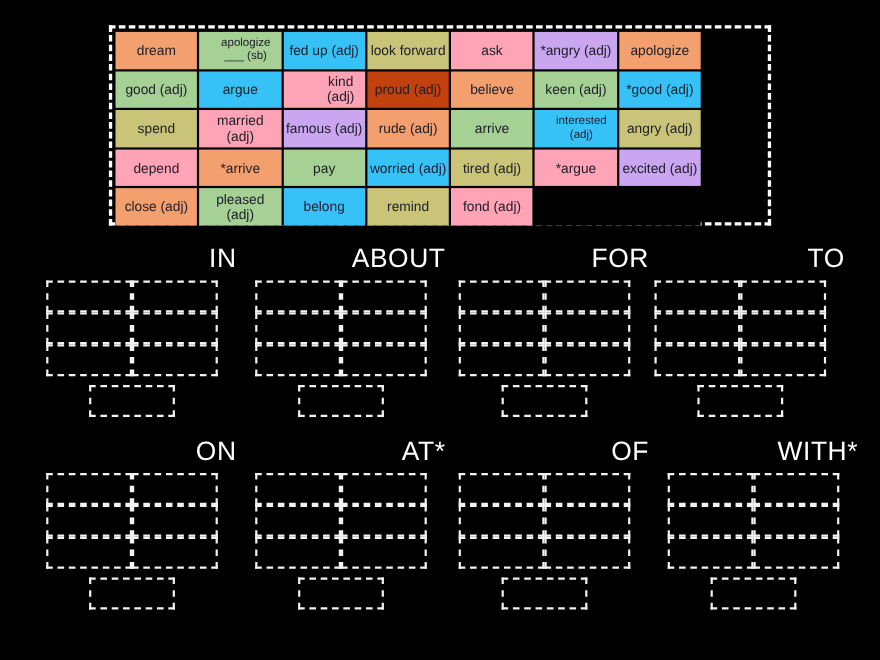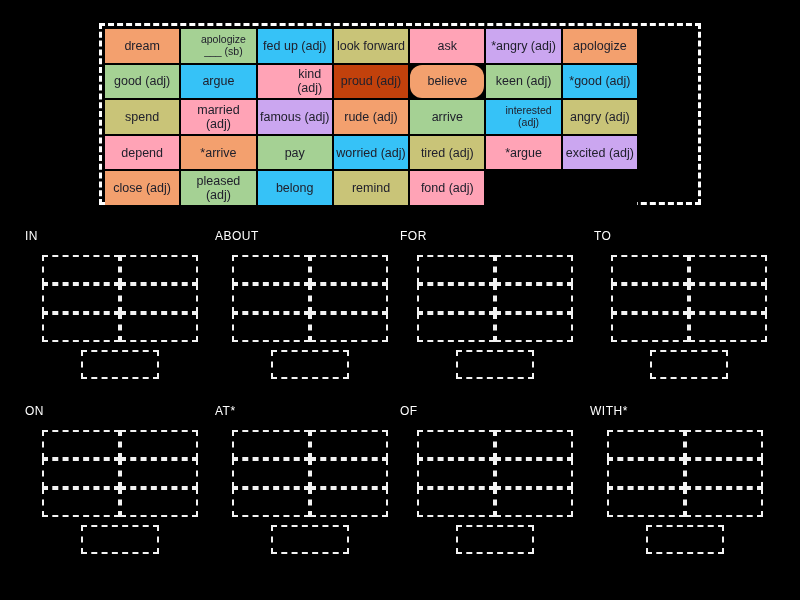--- a/index.html
+++ b/index.html
@@ -59,22 +59,22 @@
     padding-left: 12px;
   }
 
   
   .group {
     position: absolute;
     width: 190px;
   }
   .group-label {
     color: #ffffff;
-    font-size: 12px;
-    text-align: left;
+    font-size: 24px;
+    text-align: right;
     letter-spacing: 0.5px;
     height: 26px;
     line-height: 26px;
     margin-bottom: 6px;
     white-space: nowrap;
   }
   .slot-grid {
     display: grid;
     grid-template-columns: 78px 78px;
     grid-template-rows: 29px 29px 29px;
@@ -109,21 +109,21 @@
       <div class="word-cell small" style="background: rgb(165, 209, 148);">apologize ___ (sb)</div>
       <div class="word-cell" style="background: rgb(54, 194, 247);">fed up (adj)</div>
       <div class="word-cell" style="background: rgb(201, 196, 120);">look forward</div>
       <div class="word-cell" style="background: rgb(255, 163, 182);">ask</div>
       <div class="word-cell" style="background: rgb(203, 166, 240);">*angry (adj)</div>
       <div class="word-cell" style="background: rgb(243, 160, 110);">apologize</div>
       <div class="word-cell" style="background: rgb(165, 209, 148);">good (adj)</div>
       <div class="word-cell" style="background: rgb(54, 194, 247);">argue</div>
       <div class="word-cell" style="background: rgb(255, 163, 182); padding-left: 32px;">kind (adj)</div>
       <div class="word-cell" style="background: #c2410c;">proud (adj)</div>
-      <div class="word-cell" style="background: rgb(243, 160, 110); border-radius: 12px;">believe</div>
+      <div class="word-cell" style="background: rgb(243, 160, 110);">believe</div>
       <div class="word-cell" style="background: rgb(165, 209, 148);">keen (adj)</div>
       <div class="word-cell" style="background: rgb(54, 194, 247);">*good (adj)</div>
       <div class="word-cell" style="background: rgb(201, 196, 120);">spend</div>
       <div class="word-cell" style="background: rgb(255, 163, 182);">married (adj)</div>
       <div class="word-cell" style="background: rgb(203, 166, 240);">famous (adj)</div>
       <div class="word-cell" style="background: rgb(243, 160, 110);">rude (adj)</div>
       <div class="word-cell" style="background: rgb(165, 209, 148);">arrive</div>
       <div class="word-cell small" style="background: rgb(54, 194, 247);">interested (adj)</div>
       <div class="word-cell" style="background: rgb(201, 196, 120);">angry (adj)</div>
       <div class="word-cell" style="background: rgb(255, 163, 182);">depend</div>
@@ -177,21 +177,21 @@
         <div class="slot"></div>
         <div class="slot"></div>
         <div class="slot"></div>
         <div class="slot"></div>
         <div class="slot"></div>
       </div>
       <div class="slot-last-wrap">
         <div class="slot-last"></div>
       </div>
     </div>
-    <div class="group" style="left: 594px; top: 223px;">
+    <div class="group" style="left: 578px; top: 223px;">
       <div class="group-label">TO</div>
       <div class="slot-grid">
         <div class="slot"></div>
         <div class="slot"></div>
         <div class="slot"></div>
         <div class="slot"></div>
         <div class="slot"></div>
         <div class="slot"></div>
       </div>
       <div class="slot-last-wrap">

